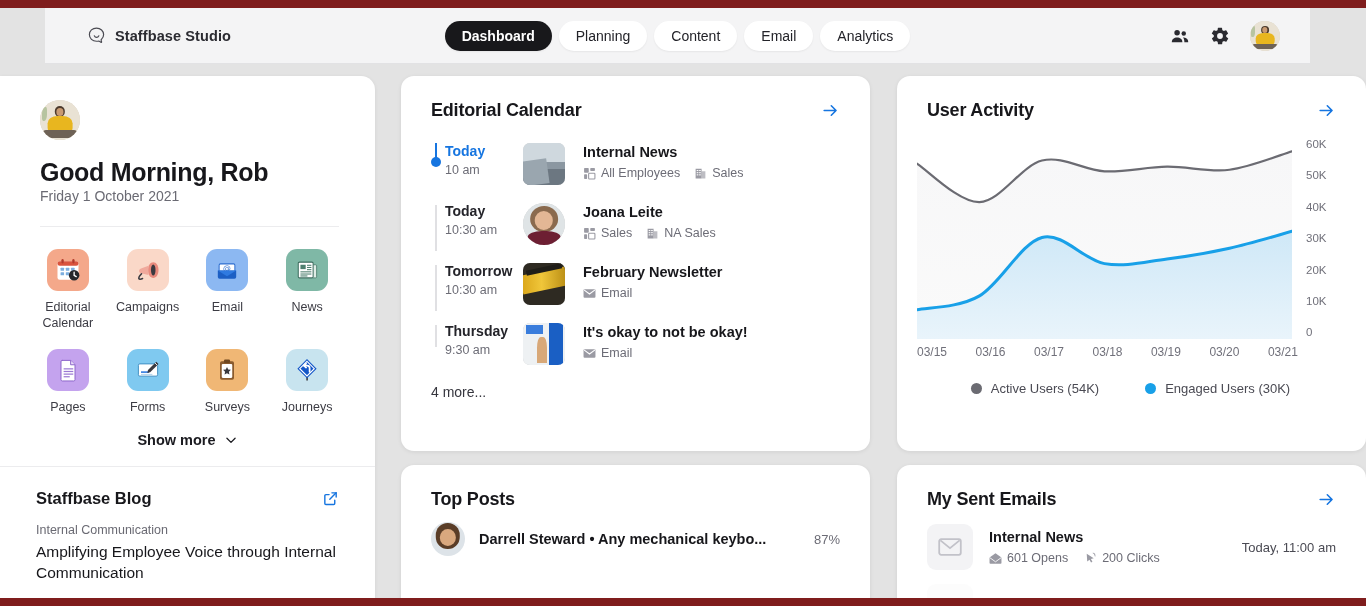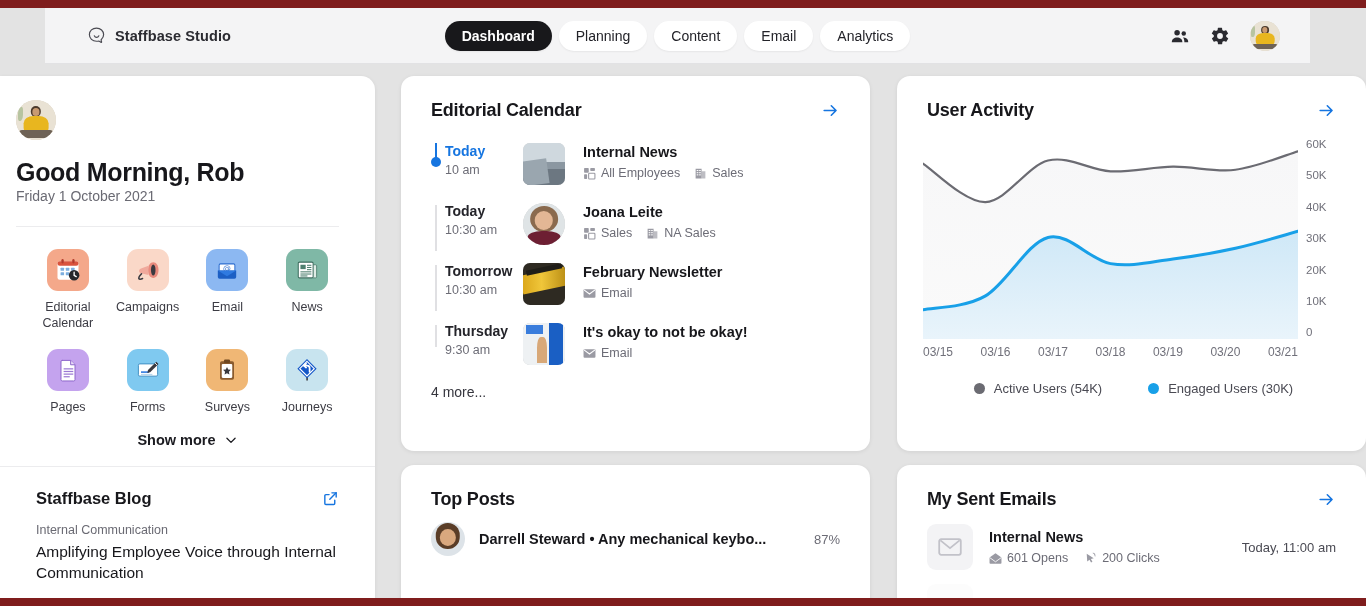--- a/index.html
+++ b/index.html
@@ -73,21 +73,21 @@
   .content { position: absolute; left: 0; top: 56px; right: 0; bottom: 0; }
 
   
   .sidebar {
     position: absolute; left: 0; top: 12px; width: 375px; bottom: -10px;
     background: #fff;
     border-radius: 0 14px 0 0;
     box-shadow: 0 1px 4px rgba(0,0,0,.07);
     overflow: hidden;
   }
-  .greet { padding: 24px 36px 0 16px; }
+  .greet { padding: 24px 36px 0 40px; }
   .greet-avatar {
     width: 40px; height: 40px; border-radius: 50%;
     overflow: hidden; background: #d8cfc2; position: relative;
   }
   .greet-title { margin-top: 18px; font-size: 25px; font-weight: 700; color: #17171b; letter-spacing: -.3px; }
   .greet-date { margin-top: 1px; font-size: 14px; color: #6a6a73; }
   .sb-divider { margin-top: 22px; height: 1px; background: #ececee; }
 
   .apps { padding: 22px 28px 0 28px; }
   .approw { display: flex; }
@@ -181,21 +181,21 @@
   .ava-joana .jtop { position:absolute; left:50%; bottom:0; width:78%; height:34%;
     transform:translateX(-50%); border-radius:44% 44% 0 0; background:#6d1f33; }
 
   .ava-darrell { position:absolute; inset:0; background:#dde3e8; }
   .ava-darrell .dhair { position:absolute; left:50%; top:4%; width:72%; height:74%;
     transform:translateX(-50%); border-radius:48%; background:#5a3d27; }
   .ava-darrell .dface { position:absolute; left:50%; top:20%; width:48%; height:50%;
     transform:translateX(-50%); border-radius:50%; background:#d9a87e; }
 
   
-  .chart-wrap { position: relative; padding: 18px 22px 0 26px; }
+  .chart-wrap { position: relative; padding: 18px 22px 0 20px; }
   .chart-box { position: relative; height: 222px; }
   .ylabels {
     position: absolute; right: 0; top: 0; height: 200px; width: 38px;
     display: flex; flex-direction: column; justify-content: space-between;
   }
   .ylabel { font-size: 11.5px; color: #70707a; text-align: left; line-height: 1; }
   .xlabels {
     position: absolute; left: 0; right: 46px; top: 206px;
     display: flex; justify-content: space-between;
   }

